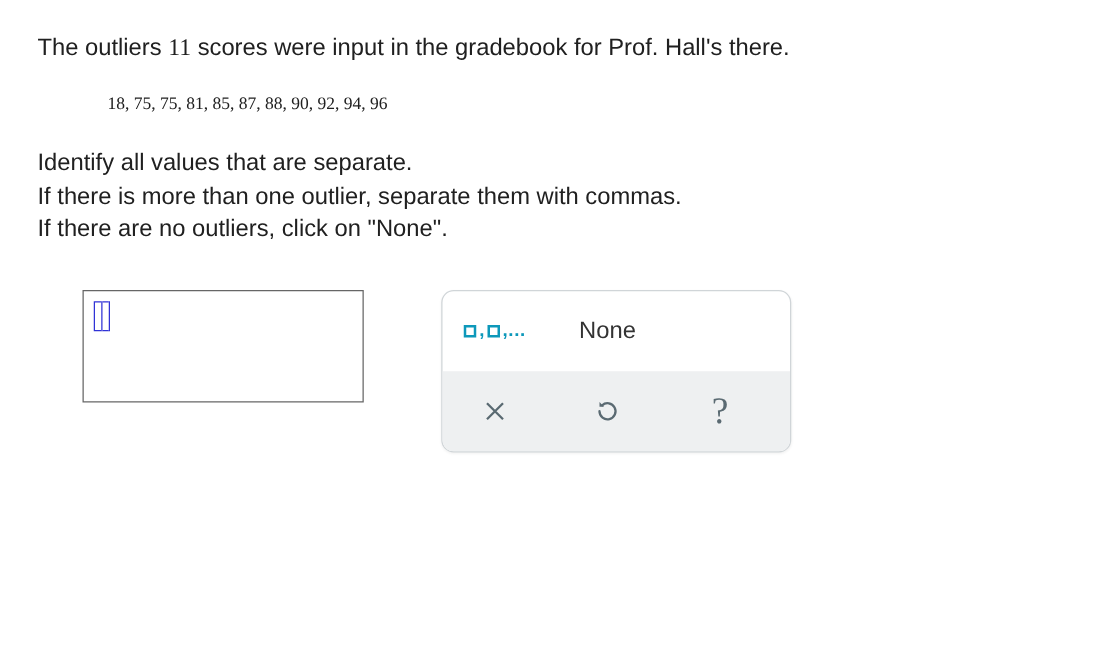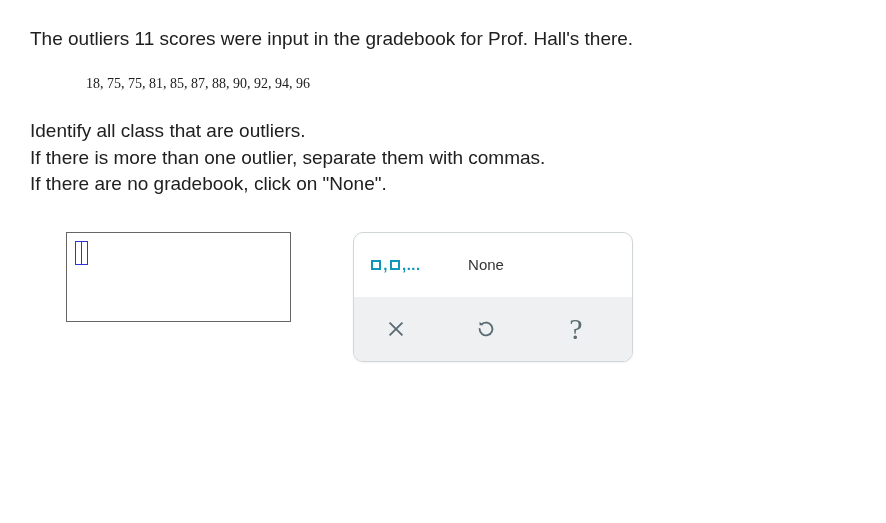--- a/index.html
+++ b/index.html
@@ -13,21 +13,21 @@
     color: #202020;
     background: #ffffff;
   }
   .prompt-line1 { margin: 0 0 26px 0; }
   .data-line {
     margin: 0 0 26px 56px;
     font-family: Georgia, "Times New Roman", serif;
     font-size: 14px;
   }
   .prompt-line2, .prompt-line3, .prompt-line4 { margin: 0; line-height: 1.4; }
-  .serif { font-family: Liberation Sans, sans-serif; }
+  .serif { font-family: Liberation Serif, serif; }
   .work-area { margin-top: 34px; margin-left: 36px; display: flex; align-items: flex-start; }
 
   .answer-box {
     width: 225px;
     height: 90px;
     border: 1px solid #666;
     padding: 8px;
   }
   .cursor-glyph { display: inline-flex; align-items: center; gap: 1px; }
   .cursor-caret {
@@ -79,39 +79,39 @@
     letter-spacing: 0.5px;
     display: flex;
     align-items: center;
     gap: 2px;
   }
   .sq {
     width: 10px; height: 10px;
     border: 2px solid #0d98ba;
     display: inline-block;
   }
-  .none-label { font-size: 15px; color: #333; }
+  .none-label { font-size: 19px; color: #333; }
 
   .icon-x svg, .icon-reset svg, .icon-help svg {
     width: 22px; height: 22px; stroke: #5a6a72; fill: none; stroke-width: 2;
   }
   .icon-help { color: #5a6a72; font-size: 30px; font-family: Georgia, serif; }
 </style>
 </head>
 <body>
 
 <p class="prompt-line1">
   <span>The outliers </span><span class="serif">11</span><span> scores were input in the gradebook for Prof. Hall's there.</span>
 </p>
 
 <p class="data-line">18, 75, 75, 81, 85, 87, 88, 90, 92, 94, 96</p>
 
-<p class="prompt-line2">Identify all class that are outliers.</p>
+<p class="prompt-line2">Identify all values that are separate.</p>
 <p class="prompt-line3">If there is more than one outlier, separate them with commas.</p>
-<p class="prompt-line4">If there are no gradebook, click on "None".</p>
+<p class="prompt-line4">If there are no outliers, click on "None".</p>
 
 <div class="work-area">
 
   <div class="answer-box">
     <span class="cursor-glyph">
       <span class="cursor-bracket-left"></span>
       <span class="cursor-caret"></span>
       <span class="cursor-bracket-right"></span>
     </span><span></span>
   </div>

